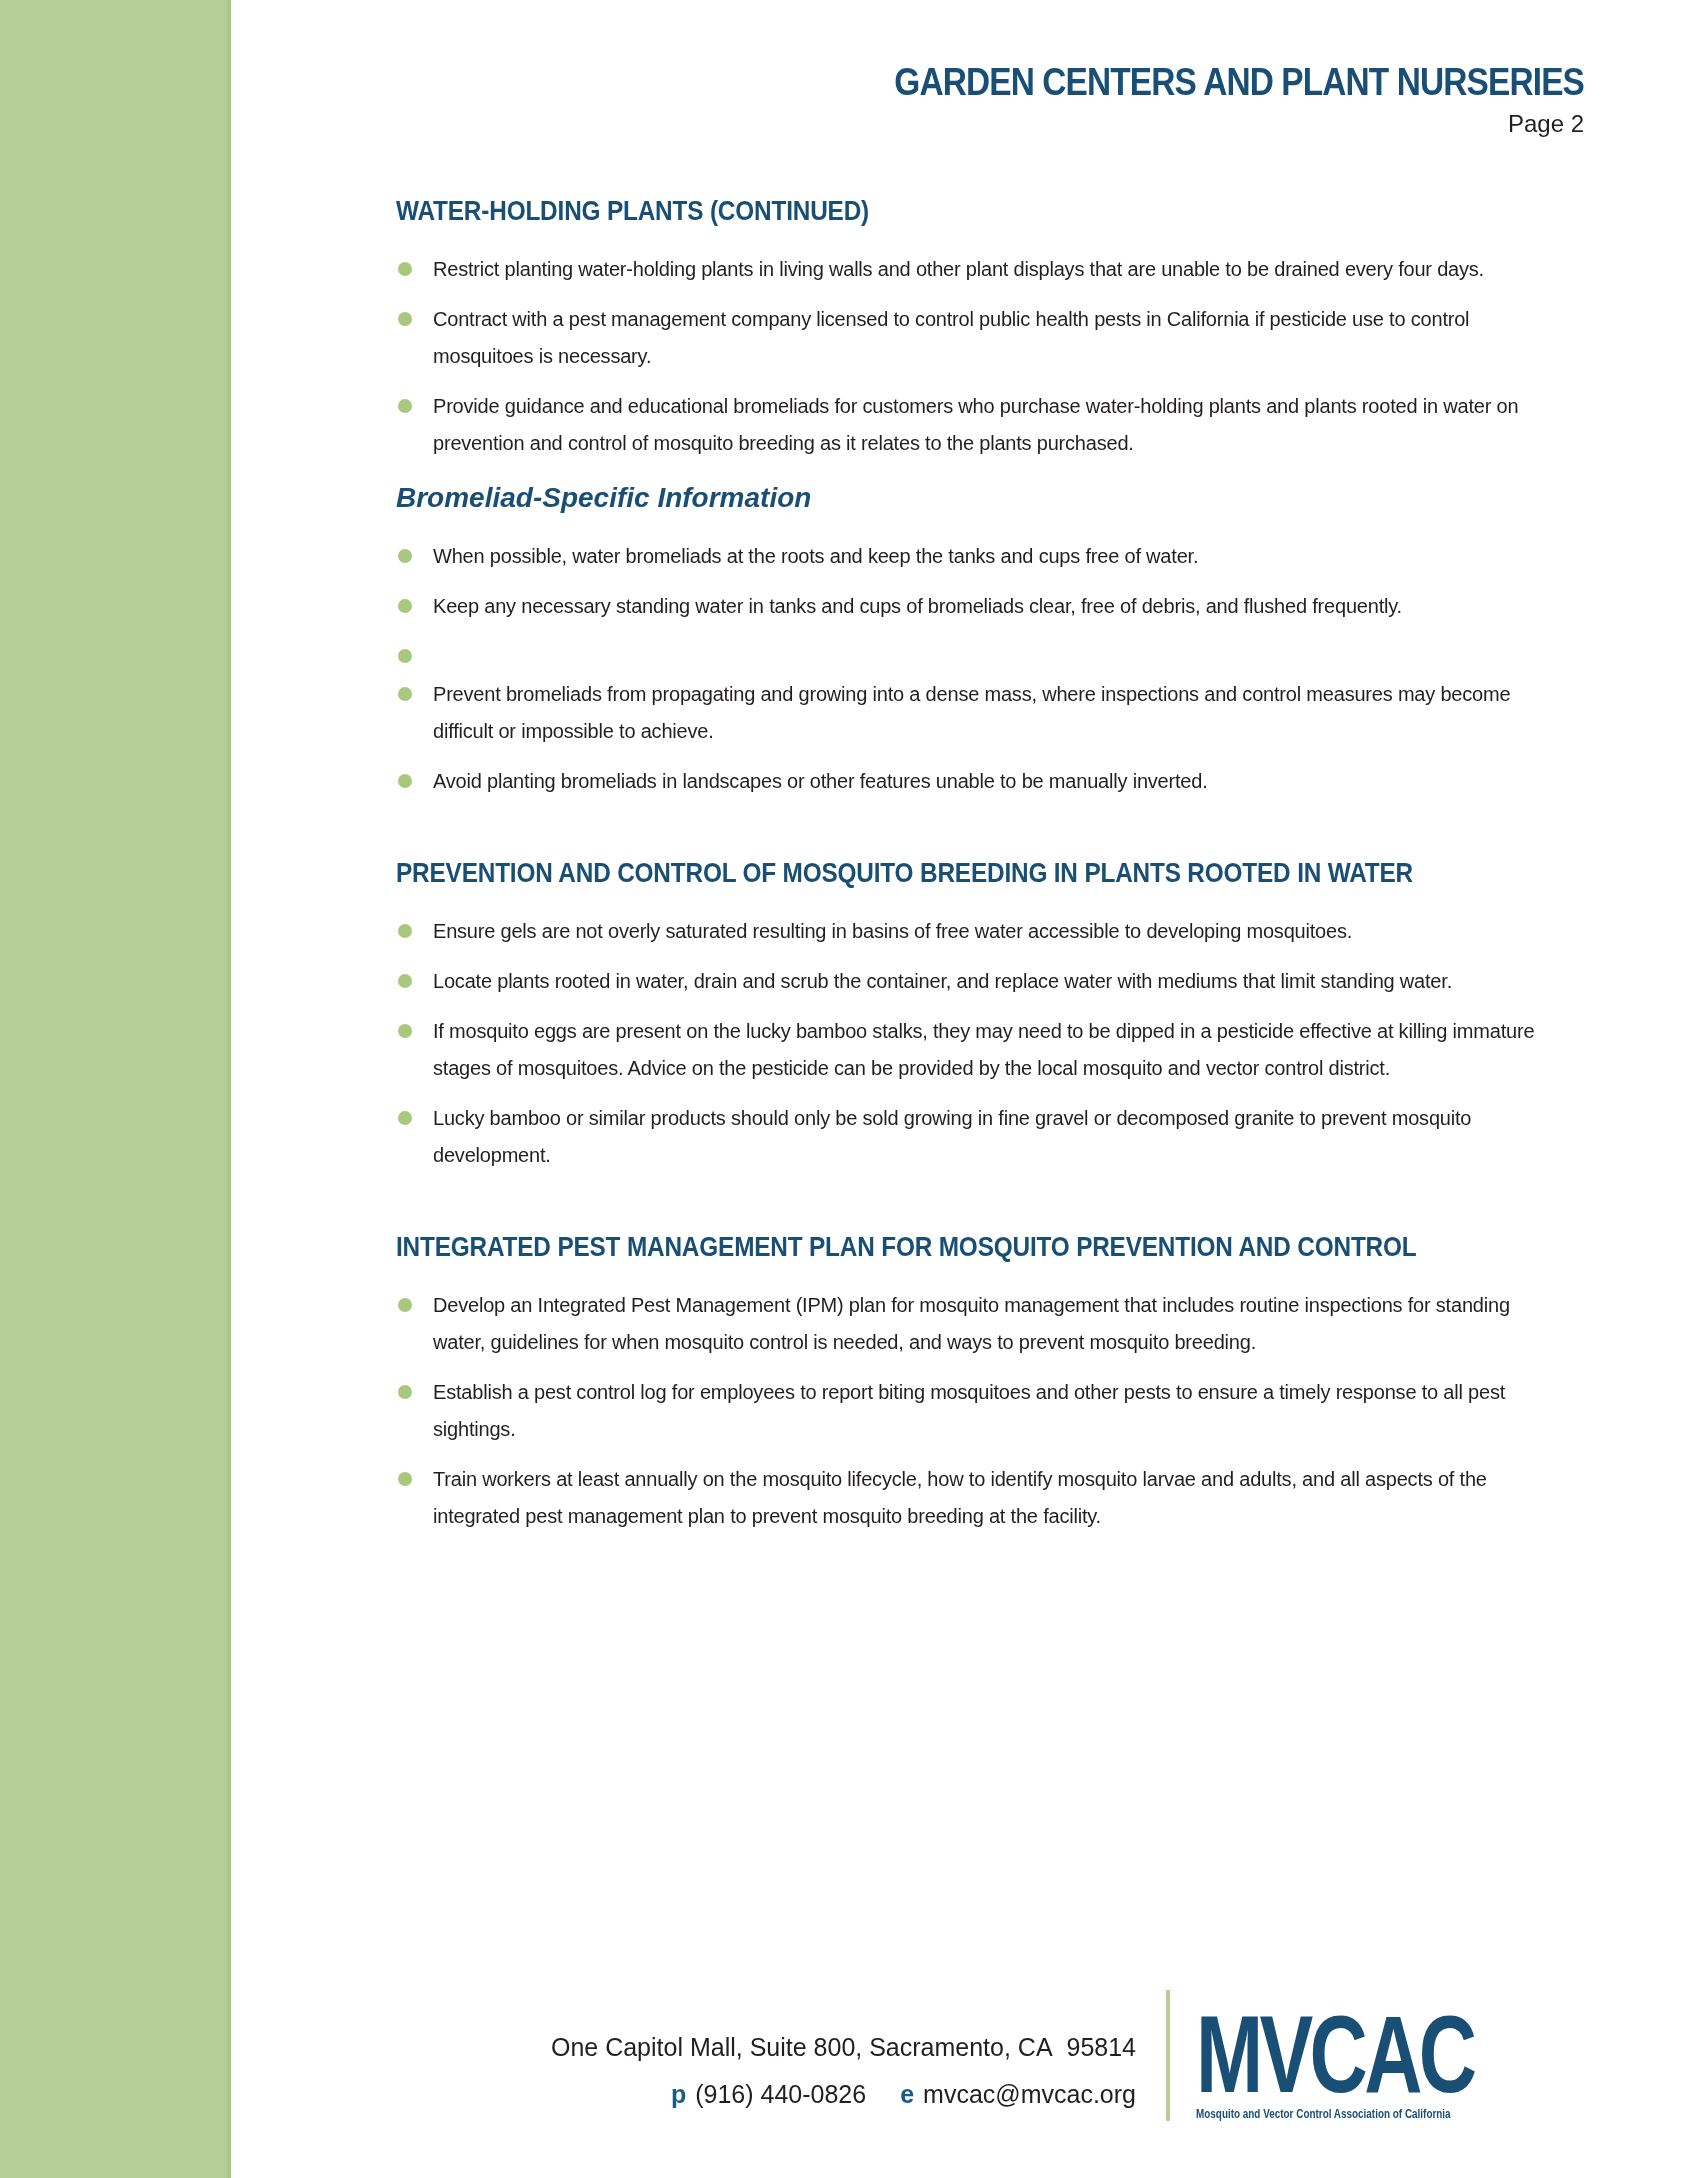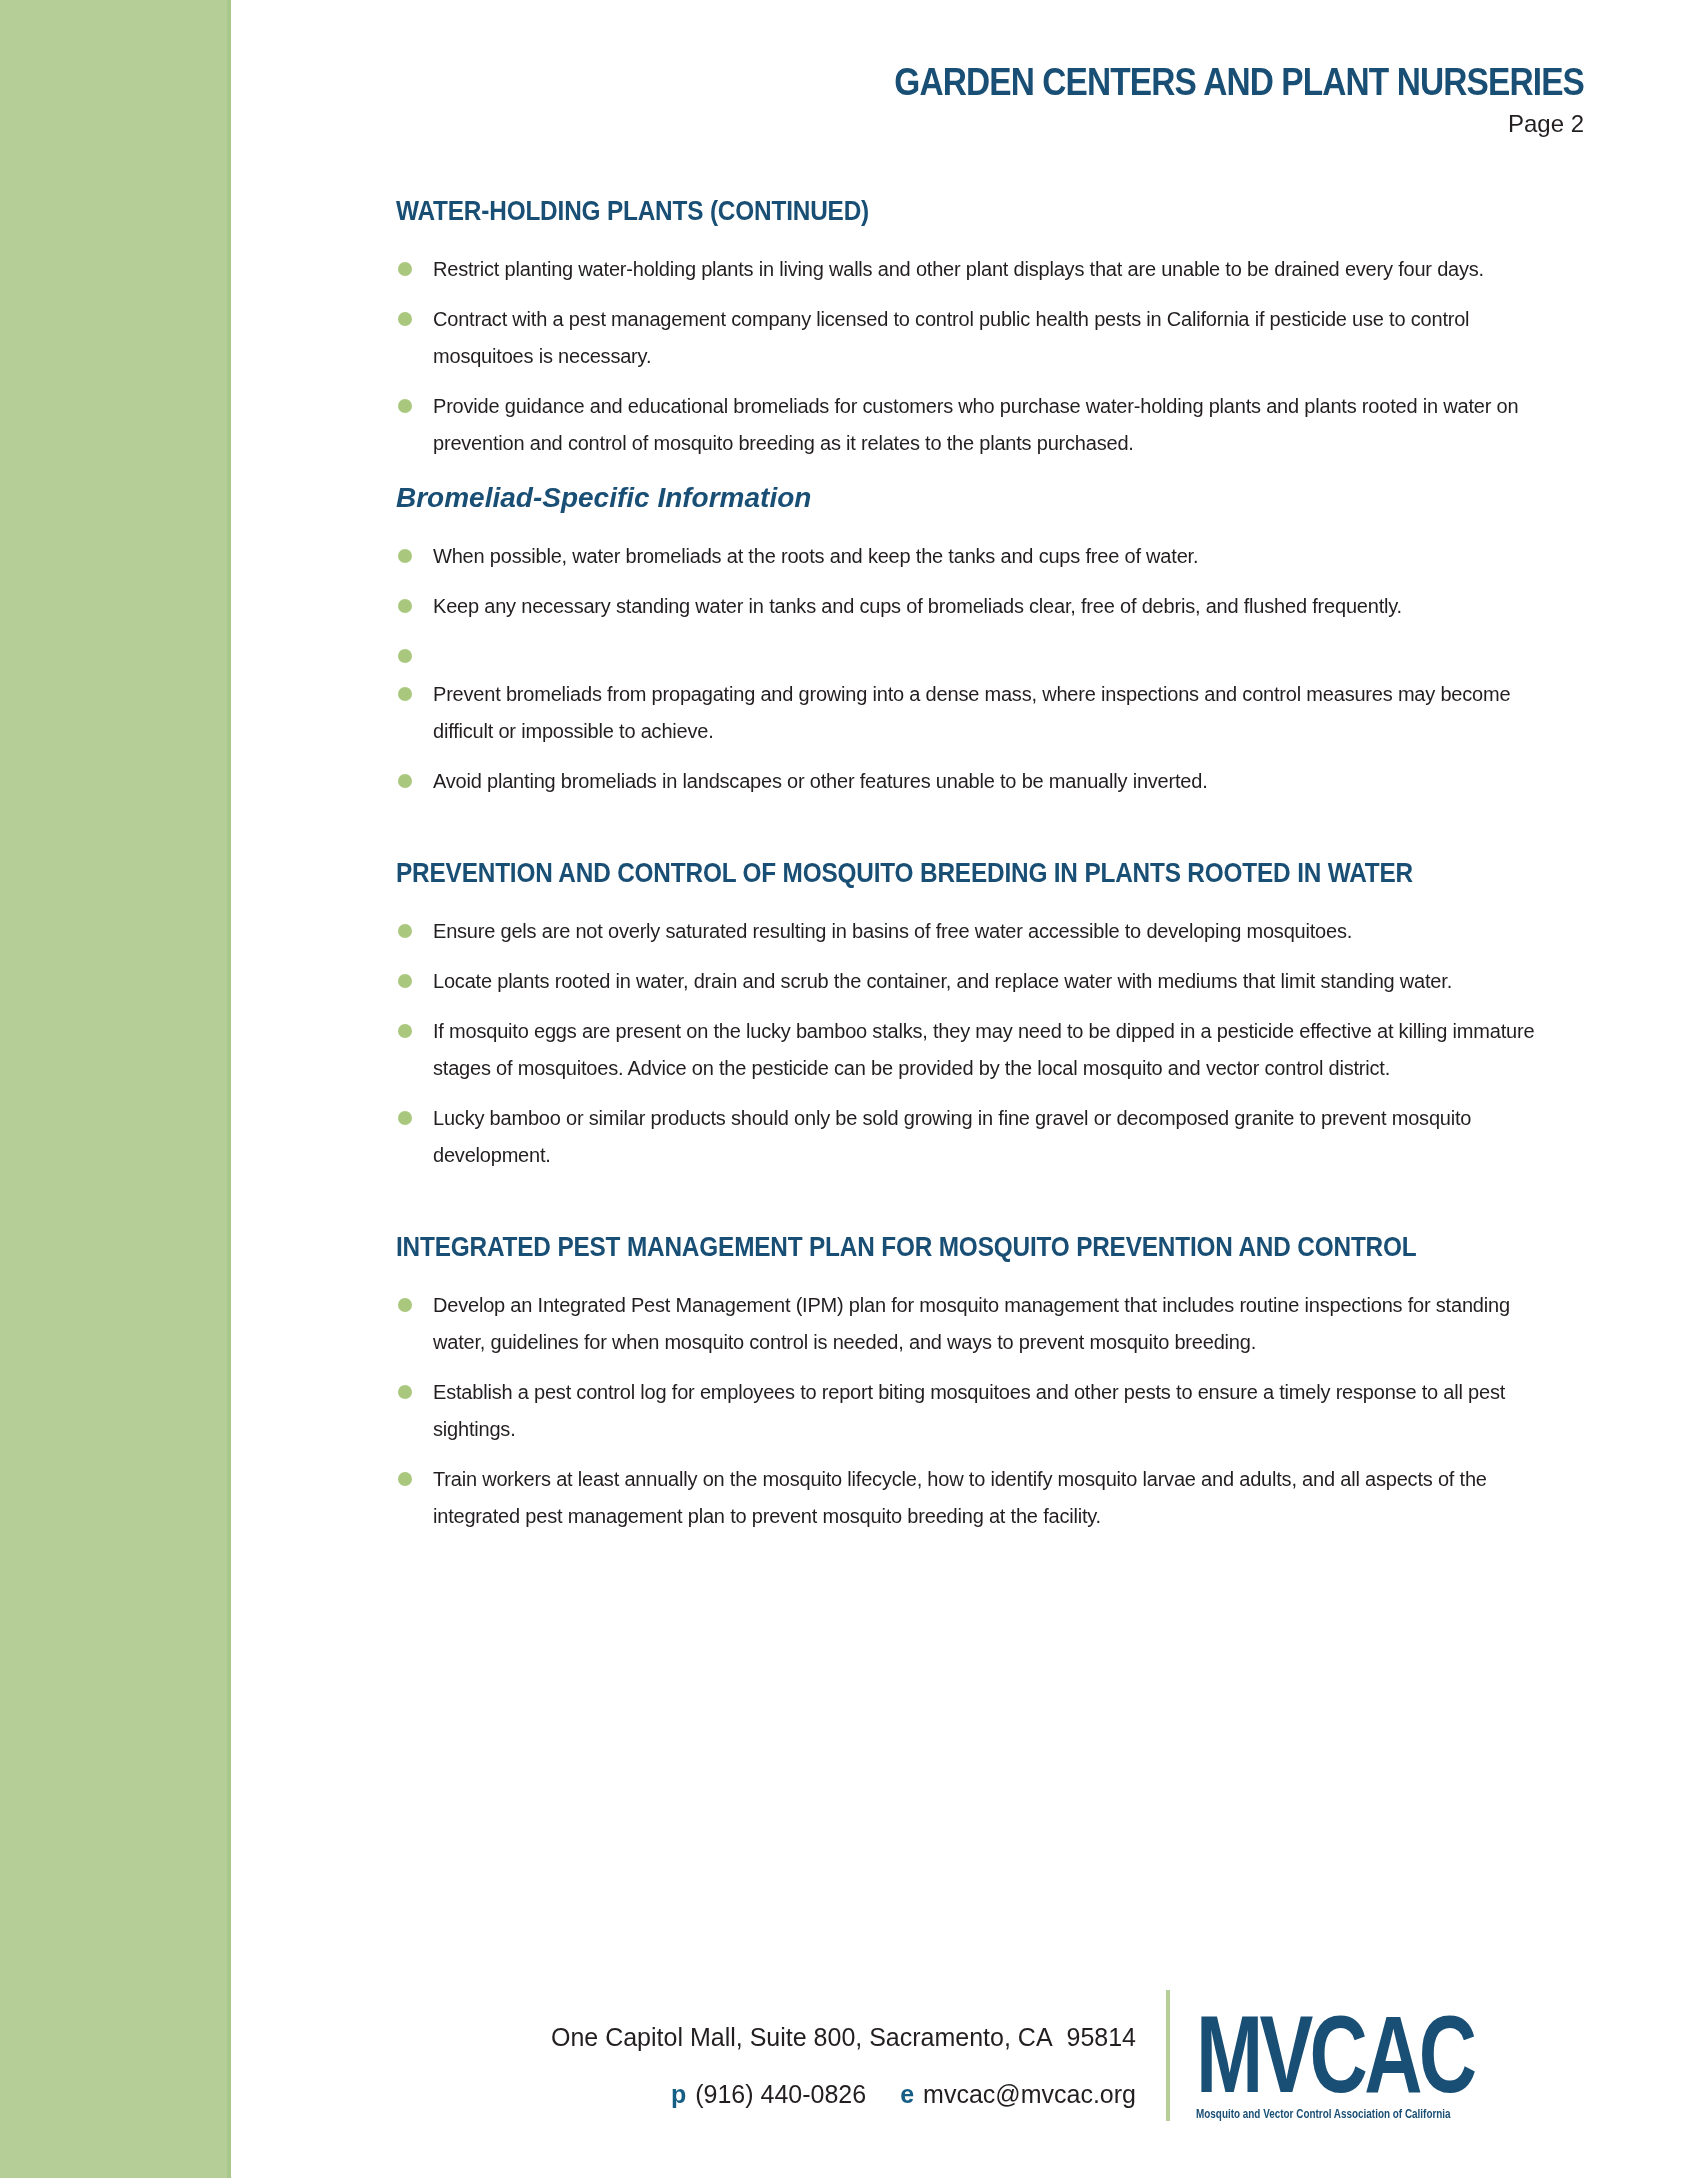--- a/index.html
+++ b/index.html
@@ -49,21 +49,21 @@
   .dot{
     flex:0 0 auto;width:14px;height:14px;border-radius:50%;
     background:var(--bullet-green);margin:11px 21px 0 0;
   }
   .btext{font-size:20px;line-height:37px;letter-spacing:-0.2px;color:var(--body-text);}
   footer{
     position:absolute;right:198px;bottom:57px;
     display:flex;align-items:flex-end;
   }
   .contact{text-align:right;font-size:25px;margin-bottom:12px;white-space:nowrap;}
-  .contact .address{margin-bottom:28px;}
+  .contact .address{margin-bottom:18px;}
   .pe{color:var(--accent-blue);font-weight:bold;margin-right:9px;}
   .email-group{margin-left:34px;}
   .divider{
     width:4px;height:131px;background:var(--sidebar-green);
     margin:0 26px 0 30px;flex:0 0 auto;
   }
   .logo-block{width:289px;margin-bottom:0;text-align:center;}
   .logo-text{
     color:var(--heading-navy);font-size:109px;font-weight:bold;
     letter-spacing:-5px;line-height:.8;white-space:nowrap;

